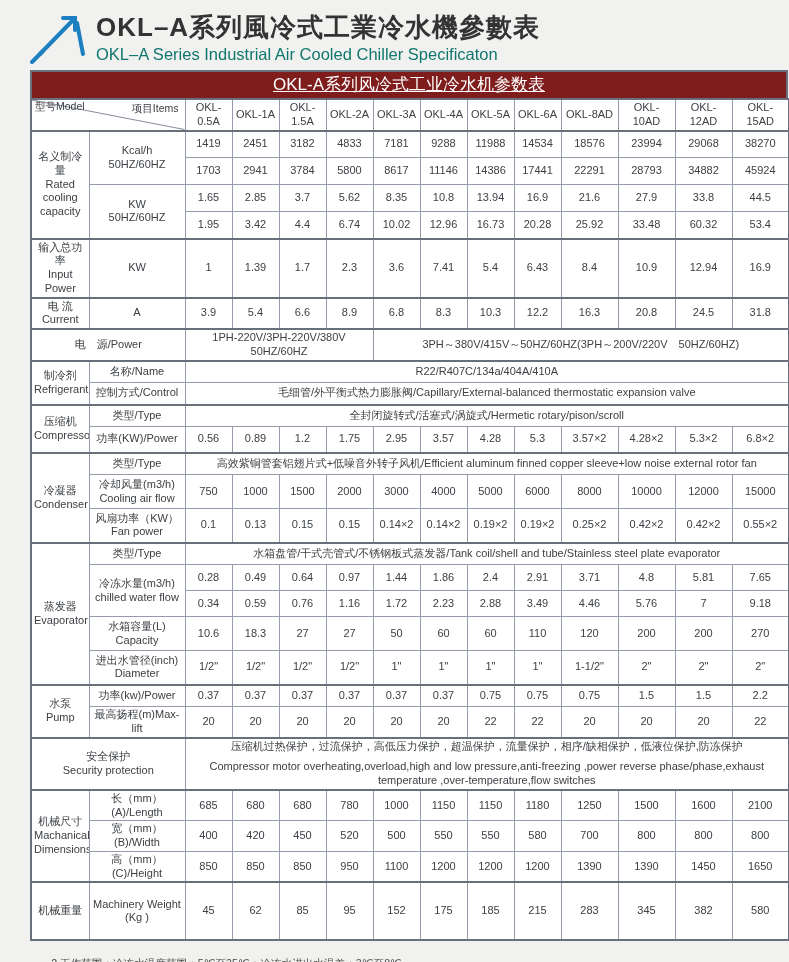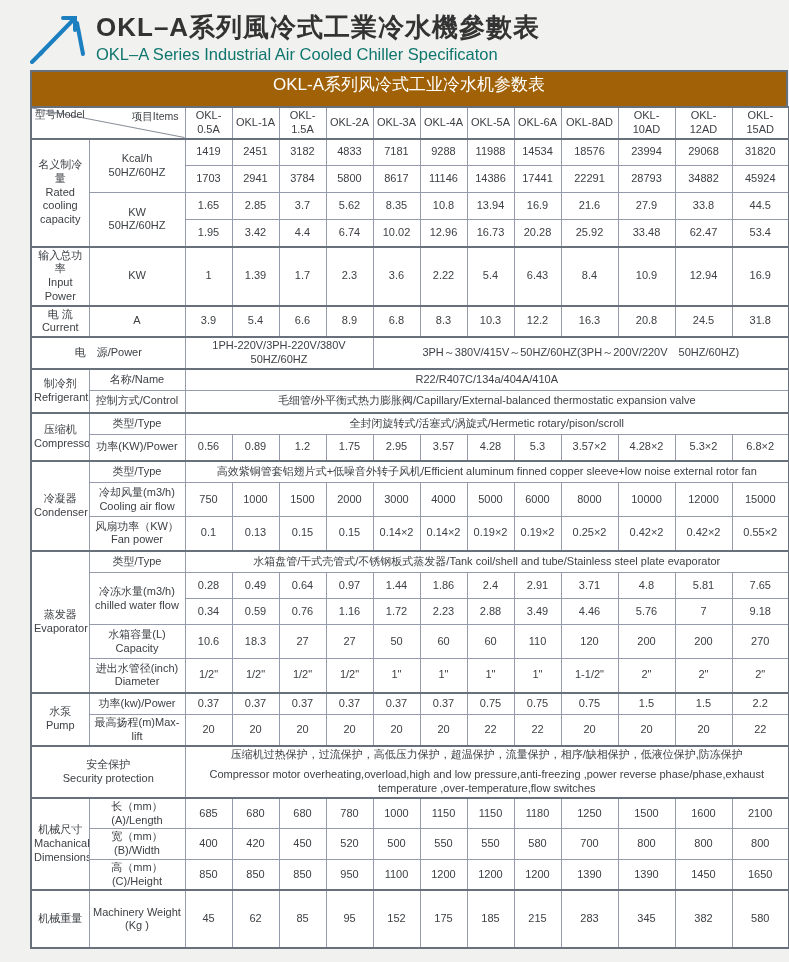--- a/index.html
+++ b/index.html
@@ -13,23 +13,23 @@
   .page{padding:6px 0 0 30px;}
   
   .hdr{display:flex;align-items:flex-end;margin-bottom:6px;}
   .logo{width:62px;height:56px;flex:0 0 62px;margin-top:2px;}
   .titles{margin-left:4px;}
   .title-zh{font-size:26px;font-weight:700;color:#333;letter-spacing:1px;line-height:1.15;margin-top:2px;}
   .title-en{font-size:16.5px;font-weight:500;color:#0f766e;margin-top:2px;}
   
   .tablewrap{width:758px;}
   .caption{
-    box-sizing:border-box;width:758px;height:36px;line-height:26px;
-    background:#a16207;color:#fff;font-size:17px;font-weight:500;
-    text-align:center;border:2px solid #68707c;border-bottom:none;
+    box-sizing:border-box;width:758px;height:28px;line-height:26px;
+    background:#7f1d1d;color:#fff;font-size:17px;font-weight:500;
+    text-align:center;border:2px solid #68707c;border-bottom:none;text-decoration:underline;
   }
   table.spec{width:758px;border-collapse:collapse;table-layout:fixed;border:2px solid #68707c;}
   table.spec td{
     border:1px solid #959baa;background:#fff;
     font-size:11px;text-align:center;vertical-align:middle;
     padding:1px 2px;overflow:hidden;line-height:1.25;
   }
   td.lab{white-space:pre-line;}
   td.g-g{background:#dbdbdb;}
   td.mh{background:#dbdbdb;font-size:10.5px;padding:1px 0;}
@@ -125,21 +125,21 @@
             <td class="val">2451</td>
             <td class="val">3182</td>
             <td class="val">4833</td>
             <td class="val">7181</td>
             <td class="val">9288</td>
             <td class="val">11988</td>
             <td class="val">14534</td>
             <td class="val">18576</td>
             <td class="val">23994</td>
             <td class="val">29068</td>
-            <td class="val">31820</td>
+            <td class="val">38270</td>
           </tr>
         <tr class="r27">
             <td class="val">1703</td>
             <td class="val">2941</td>
             <td class="val">3784</td>
             <td class="val">5800</td>
             <td class="val">8617</td>
             <td class="val">11146</td>
             <td class="val">14386</td>
             <td class="val">17441</td>
@@ -168,34 +168,34 @@
             <td class="val">1.95</td>
             <td class="val">3.42</td>
             <td class="val">4.4</td>
             <td class="val">6.74</td>
             <td class="val">10.02</td>
             <td class="val">12.96</td>
             <td class="val">16.73</td>
             <td class="val">20.28</td>
             <td class="val">25.92</td>
             <td class="val">33.48</td>
-            <td class="val">62.47</td>
+            <td class="val">60.32</td>
             <td class="val">53.4</td>
           </tr>
 
         <tr class="r32 sep">
           <td class="lab g-g">输入总功率
 Input Power</td>
           <td class="lab g-g">KW</td>
         <td class="val">1</td>
             <td class="val">1.39</td>
             <td class="val">1.7</td>
             <td class="val">2.3</td>
             <td class="val">3.6</td>
-            <td class="val">2.22</td>
+            <td class="val">7.41</td>
             <td class="val">5.4</td>
             <td class="val">6.43</td>
             <td class="val">8.4</td>
             <td class="val">10.9</td>
             <td class="val">12.94</td>
             <td class="val">16.9</td>
           </tr>
 
         <tr class="r30 sep">
           <td class="lab">电 流

